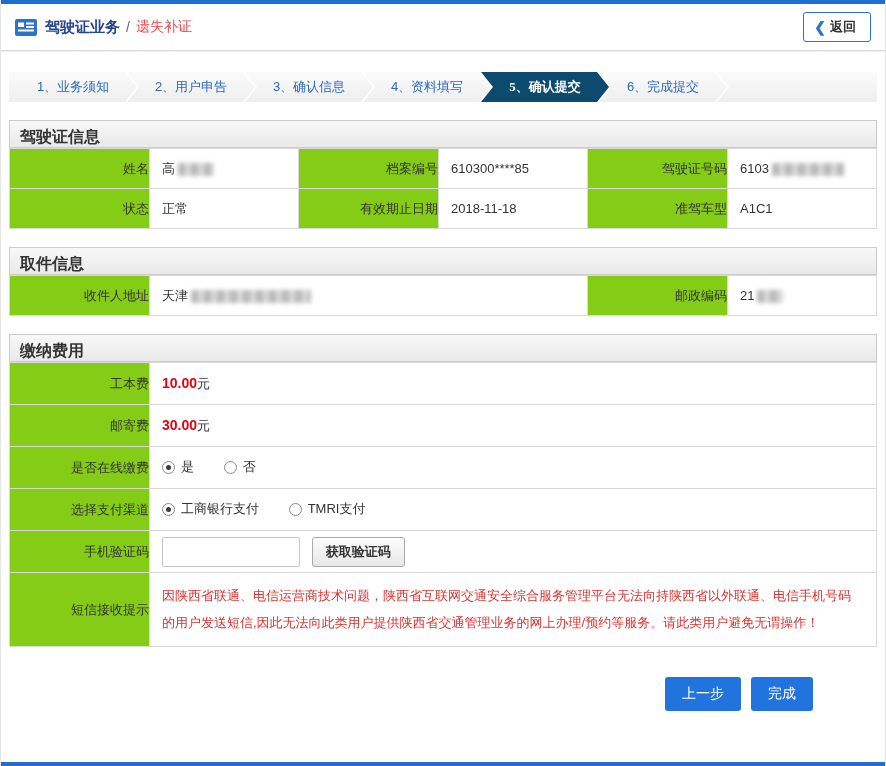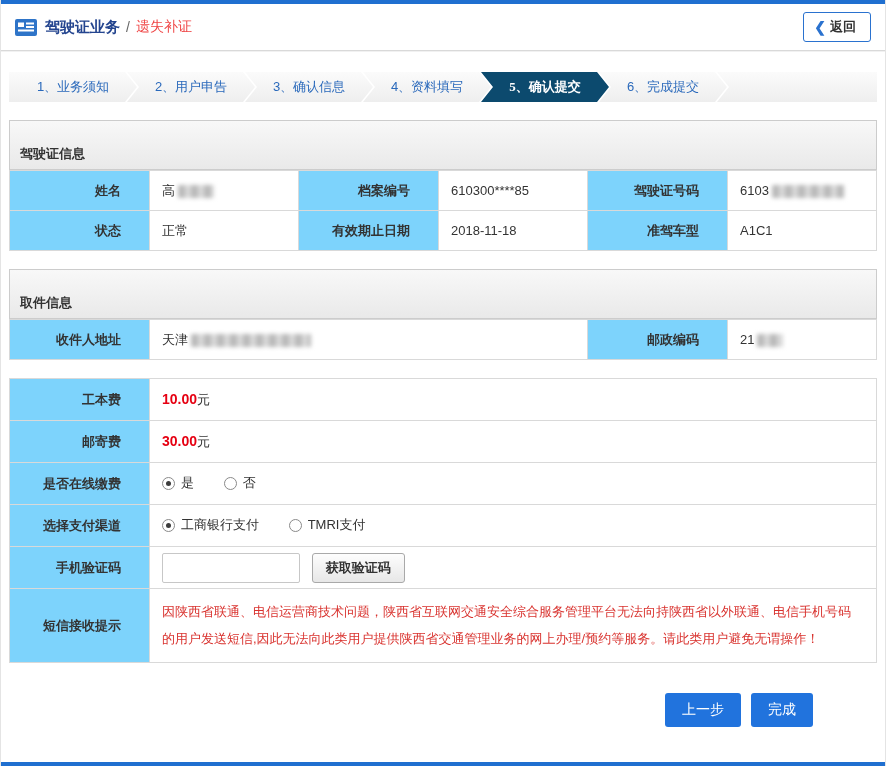--- a/index.html
+++ b/index.html
@@ -53,31 +53,31 @@
     flex: 1; background: linear-gradient(#fbfbfb, #eeeeee); margin-left: -10px;
     clip-path: polygon(0 0, 100% 0, 100% 100%, 0 100%, 12px 50%);
   }
 
   
   .content { padding: 0 8px; }
   .section { margin-top: 18px; }
   .section-header {
     background: linear-gradient(#f8f8f8, #e9e9e9);
     border: 1px solid #cccccc;
-    font-size: 13px; font-weight: bold; color: #333;
-    padding: 24px 10px; height: 28px;
+    font-size: 16px; font-weight: bold; color: #333;
+    padding: 6px 10px; height: 28px;
   }
   table.info-table {
     width: 100%; border-collapse: collapse; table-layout: fixed;
     border: 1px solid #cccccc; border-top: none; font-size: 13px;
   }
   .info-table td { border: 1px solid #d9d9d9; height: 40px; vertical-align: middle; }
   .info-table td.lbl {
-    background: #7dd3fc; text-align: right; font-weight: bold; color: #333;
-    padding-right: 28px; width: 140px;
+    background: #84cc16; text-align: right; font-weight: normal; color: #333;
+    padding-right: 0; width: 140px;
   }
   .info-table td.val { background: #fff; text-align: left; padding-left: 12px; color: #333; }
   col.c-lbl { width: 140px; }
 
   .redact {
     display: inline-block; height: 13px; vertical-align: middle; margin-left: 3px;
     background: repeating-linear-gradient(90deg, #b9b9b9 0 7px, #d8d8d8 7px 13px);
     filter: blur(2px); border-radius: 1px;
   }
   .w26 { width: 26px; } .w36 { width: 36px; }
@@ -202,20 +202,21 @@
         <td class="lbl">收件人地址</td>
         <td class="val" colspan="3"><span>天津</span><span class="redact w120"></span></td>
         <td class="lbl">邮政编码</td>
         <td class="val"><span>21</span><span class="redact w26"></span></td>
       </tr>
     </tbody>
       </table>
   </div>
 
   <div class="section">
+    <div class="section-header">缴纳费用</div>
     <table class="info-table fee-table">
       <colgroup>
           <col class="c-lbl">
           <col>
         </colgroup>
       <tbody>
           <tr>
         <td class="lbl">工本费</td>
         <td class="val"><span class="fee-num">10.00</span><span class="fee-unit">元</span></td>
       </tr>

